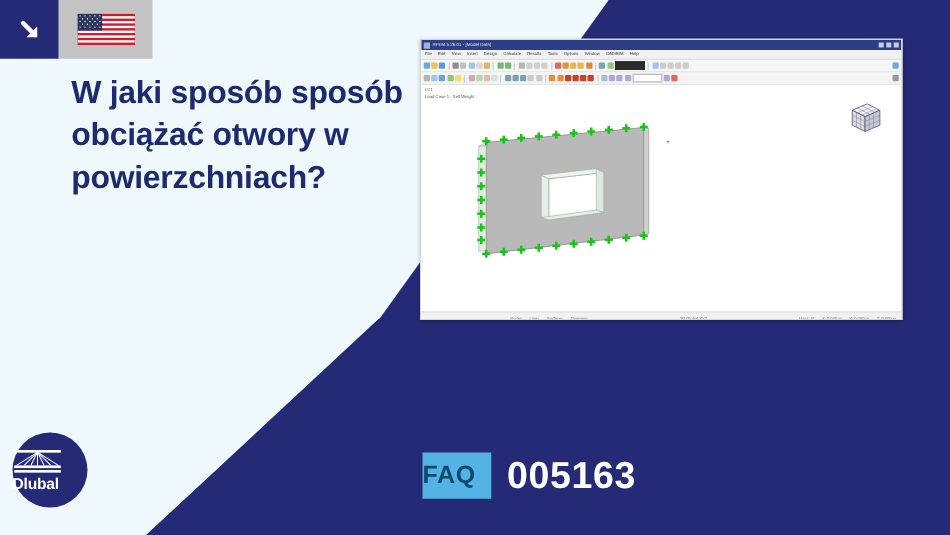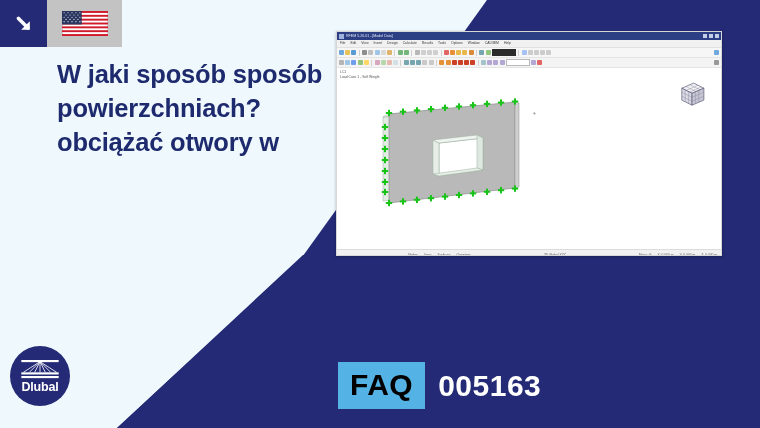--- a/index.html
+++ b/index.html
@@ -32,36 +32,36 @@
     position:absolute;left:57px;top:58px;width:285px;z-index:6;
     color:#1e2a6e;font-weight:bold;font-size:25.5px;line-height:1.33;
     letter-spacing:-0.2px;
   }
   .title .ln{display:block;}
 
   
   .logo{
     position:absolute;left:10px;top:346px;width:60px;height:60px;z-index:6;
     border-radius:50%;background:#242a75;
-    display:flex;flex-direction:column;align-items:center;justify-content:center;
+    display:flex;flex-direction:column;justify-content:center;
   }
   .logo-mark{width:40px;height:22px;display:block;}
   .logo-text{
     color:#ffffff;font-size:12.5px;font-weight:bold;line-height:1;margin-top:1px;
     letter-spacing:-0.2px;
   }
 
   
   .faq-wrap{
     position:absolute;left:338px;top:362px;z-index:7;
     display:flex;align-items:center;gap:13px;
   }
   .faq-badge{
-    background:#54b3e4;color:#000000;font-weight:bold;font-size:30px;
-    line-height:1;padding:8px 12px 9px 12px;letter-spacing:0.5px;
+    background:#54b3e4;color:#0c4a6e;font-weight:bold;font-size:20px;
+    line-height:1;padding:8px 12px 9px 0;letter-spacing:0.5px;
   }
   .faq-num{
     color:#ffffff;font-weight:bold;font-size:30px;line-height:1;letter-spacing:0.5px;
   }
 
   
   .app-window{
     position:absolute;left:336px;top:31px;width:384px;height:223px;z-index:5;
     background:#ffffff;border:1px solid #d7d7d7;overflow:hidden;
     box-shadow:0 1px 3px rgba(0,0,0,.25);
@@ -169,22 +169,22 @@
           <circle cx="9.2" cy="16.2" r="0.85"></circle>
         <circle cx="15.2" cy="16.2" r="0.85"></circle>
           <circle cx="21.2" cy="16.2" r="0.85"></circle>
         <circle cx="27.2" cy="16.2" r="0.85"></circle>
       </g>
     </svg>
   </div>
 
   <div class="title">
     <span class="ln">W jaki sposób sposób</span>
+    <span class="ln">obciążać otwory w</span>
     <span class="ln">powierzchniach?</span>
-    <span class="ln">obciążać otwory w</span>
   </div>
 
   <div class="logo">
     <svg class="logo-mark" viewBox="0 0 60 32">
       <rect x="2" y="2.5" width="56" height="3.2" fill="#ffffff"></rect>
       <rect x="2" y="21" width="56" height="3.2" fill="#ffffff"></rect>
       <rect x="2" y="26.5" width="56" height="3.2" fill="#ffffff"></rect>
       <g stroke="#ffffff" stroke-width="1.25" fill="none">
         <line x1="30" y1="5" x2="30" y2="21"></line>
         <line x1="30" y1="5" x2="5" y2="21"></line>

